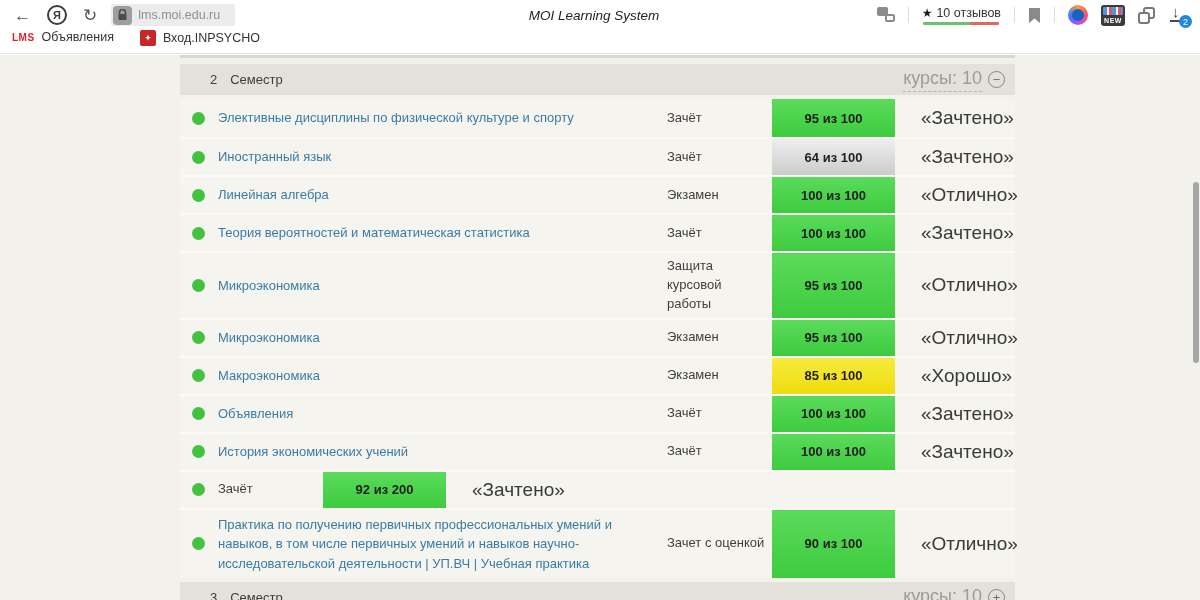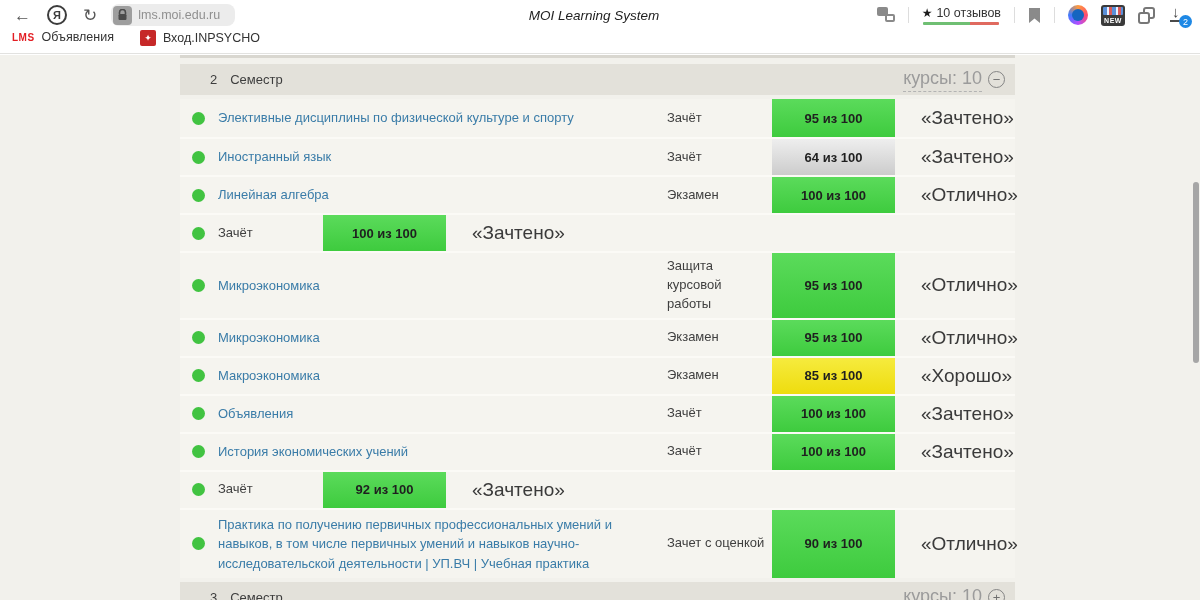--- a/index.html
+++ b/index.html
@@ -8,21 +8,21 @@
   body { position:relative; }
 
   
   .topbar { height:30px; background:#fff; display:flex; align-items:center; position:relative; }
   .nav-group { display:flex; align-items:center; gap:16px; padding-left:14px; }
   .nav-btn { font-size:17px; color:#555; line-height:1; cursor:pointer; }
   .ya-icon { width:20px; height:20px; border:2px solid #3c3c3c; border-radius:50%;
              display:flex; align-items:center; justify-content:center;
              font-size:11px; font-weight:bold; color:#3c3c3c; }
   .addressbar { margin-left:14px; width:124px; height:22px; background:#ececec;
-                border-radius:8px; display:flex; align-items:center; gap:6px; padding:0 8px 0 2px; }
+                border-radius:2px; display:flex; align-items:center; gap:6px; padding:0 8px 0 2px; }
   .lock-badge { width:19px; height:19px; background:#9e9e9e; border-radius:4px;
                 display:flex; align-items:center; justify-content:center; flex:none; }
   .url-text { font-size:12.5px; color:#8f8f8f; white-space:nowrap; }
   .tab-title { position:absolute; left:0; right:12px; top:0; height:30px; display:flex;
                align-items:center; justify-content:center; font-size:13.5px; color:#222;
                pointer-events:none;font-style:italic; }
   .right-icons { margin-left:auto; display:flex; align-items:center; gap:13px;
                  padding-right:12px; position:relative; z-index:2; background:#fff; }
   .vdiv { width:1px; height:16px; background:#ddd; }
   .reviews { display:flex; flex-direction:column; align-items:center; gap:2px; cursor:pointer; }
@@ -214,20 +214,21 @@
         <a class="cell-title">Линейная алгебра</a>
         <span class="cell-exam">Экзамен</span>
         <span class="cell-score" data-color="green">100 из 100</span>
         <span class="cell-grade">«Отлично»</span>
       </div>
 
       <div class="row">
         <span class="cell-dot">
             <span class="dot"></span>
           </span>
+        <a class="cell-title">Теория вероятностей и математическая статистика</a>
         <span class="cell-exam">Зачёт</span>
         <span class="cell-score" data-color="green">100 из 100</span>
         <span class="cell-grade">«Зачтено»</span>
       </div>
 
       <div class="row">
         <span class="cell-dot">
             <span class="dot"></span>
           </span>
         <a class="cell-title">Микроэкономика</a>
@@ -274,21 +275,21 @@
         <span class="cell-exam">Зачёт</span>
         <span class="cell-score" data-color="green">100 из 100</span>
         <span class="cell-grade">«Зачтено»</span>
       </div>
 
       <div class="row">
         <span class="cell-dot">
             <span class="dot"></span>
           </span>
         <span class="cell-exam">Зачёт</span>
-        <span class="cell-score" data-color="green">92 из 100</span>
+        <span class="cell-score" data-color="green">92 из 200</span>
         <span class="cell-grade">«Зачтено»</span>
       </div>
 
       <div class="row">
         <span class="cell-dot">
             <span class="dot"></span>
           </span>
         <a class="cell-title">Практика по получению первичных профессиональных умений и навыков, в том числе первичных умений и навыков научно-исследовательской деятельности | УП.ВЧ | Учебная практика</a>
         <span class="cell-exam">Зачет с оценкой</span>
         <span class="cell-score" data-color="green">90 из 100</span>

